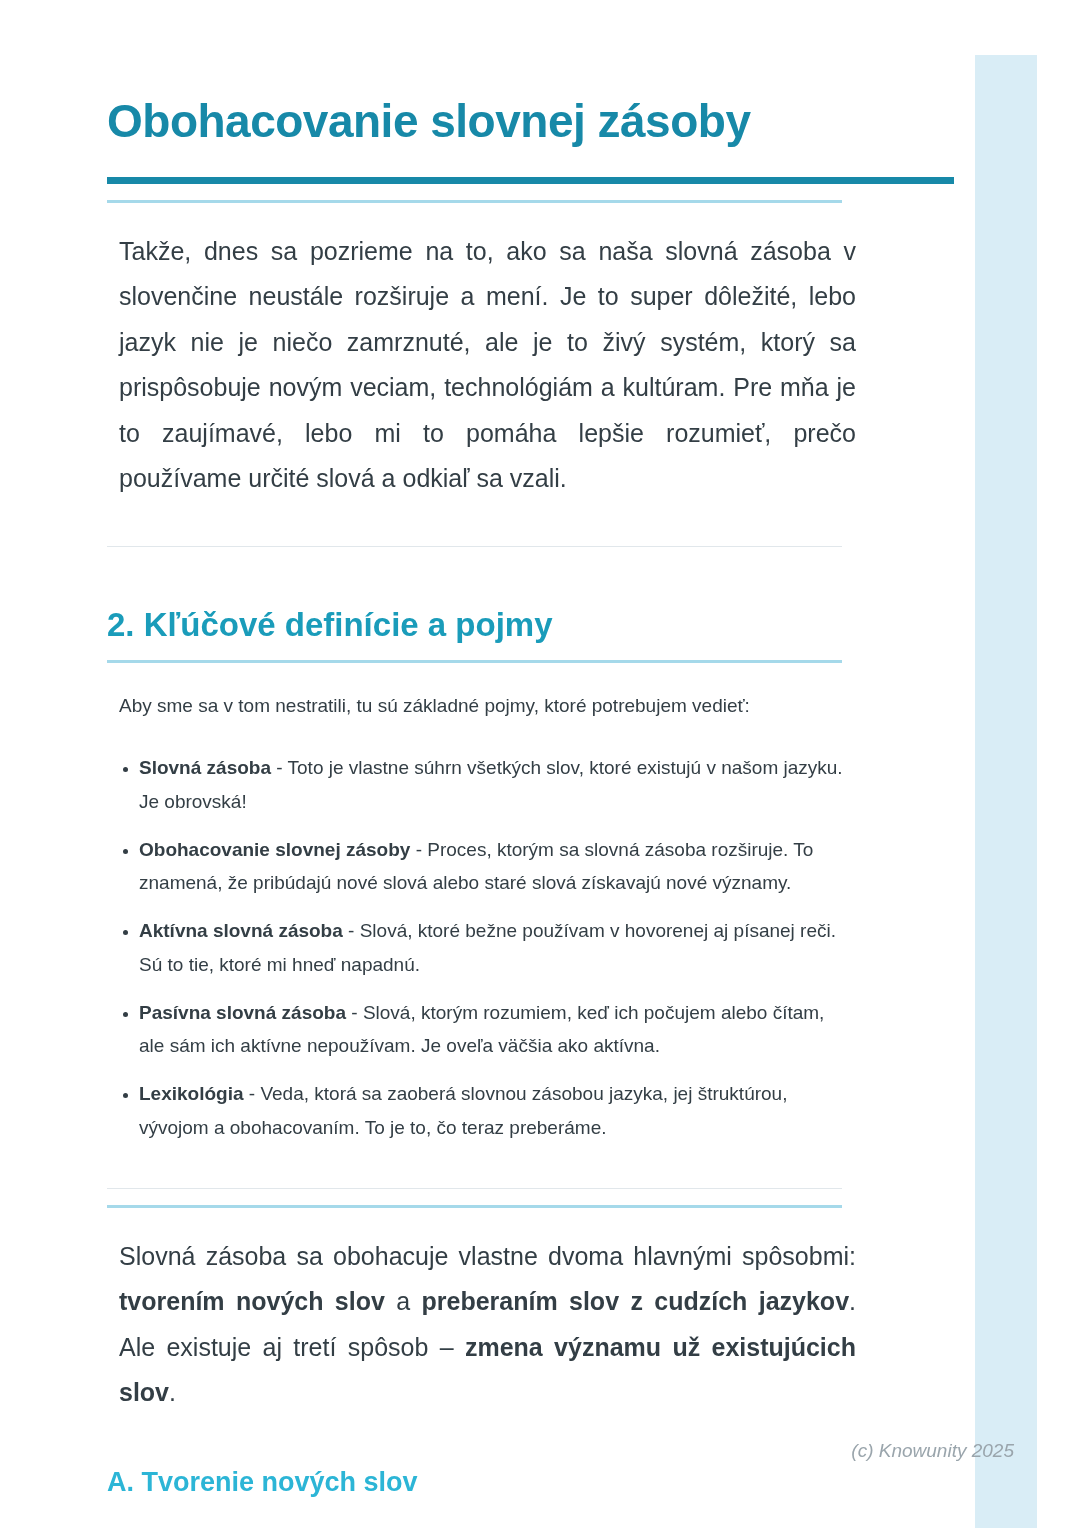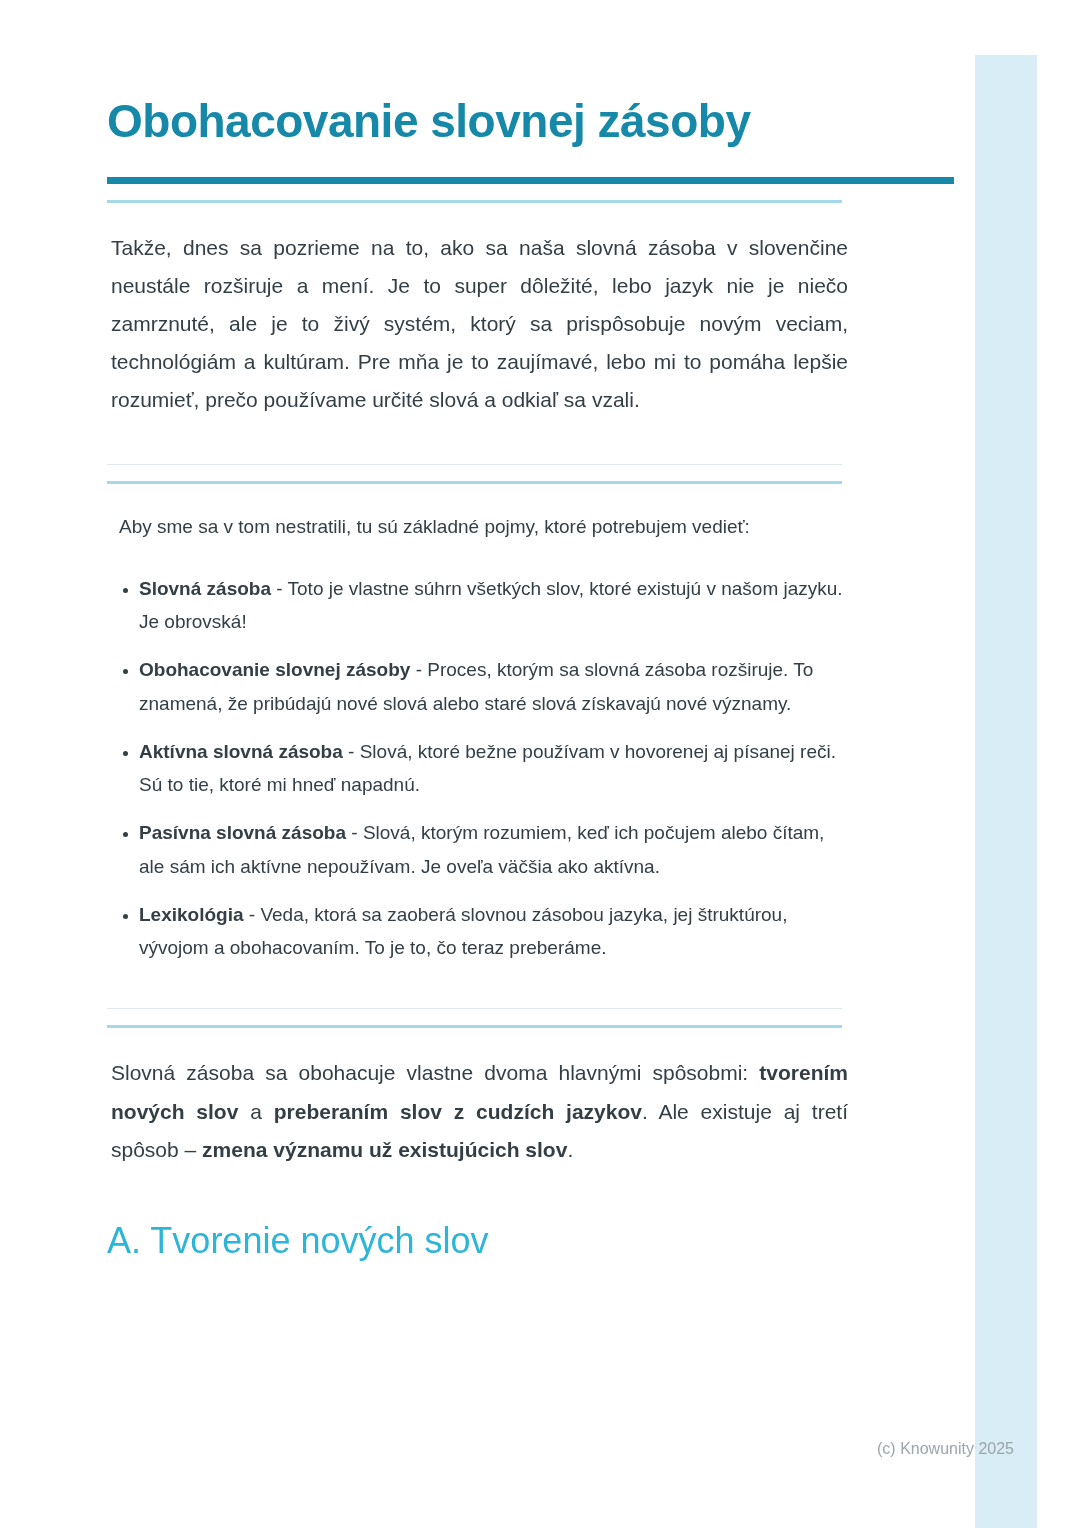--- a/index.html
+++ b/index.html
@@ -53,22 +53,22 @@
     color: #1a9cba;
   }
   .section-rule {
     width: 735px;
     height: 3px;
     background: #a5d9ea;
     margin-top: 16px;
   }
   .body-par {
     width: 737px;
-    margin: 26px 0 0 4px;
-    font-size: 21px;
+    margin: 26px 0 0 12px;
+    font-size: 25px;
     line-height: 1.82;
     text-align: justify;
   }
   .intro-par {
     width: 737px;
     margin: 26px 0 0 12px;
     font-size: 19px;
     line-height: 1.8;
     text-align: left;
   }
@@ -95,49 +95,51 @@
     font-size: 16px;
   }
   .term {
     font-weight: bold;
   }
   .bold {
     font-weight: bold;
   }
   .sub-heading {
     margin: 50px 0 0 0;
-    font-size: 36px;
+    font-size: 27px;
     line-height: 1.2;
-    font-weight: normal;
+    font-weight: bold;
     color: #2cb5d6;
   }
   .footer-credit {
     position: absolute;
     top: 1440px;
     right: 66px;
-    font-size: 16px;
+    font-size: 19px;
     color: #9aa5ac;
     z-index: 2;
+    font-style: italic;
   }
 </style>
 </head>
 <body>
 
 <div class="side-stripe"></div>
 
 <div class="content">
 
   <h1 class="doc-title">Obohacovanie slovnej zásoby</h1>
   <div class="title-rule"></div>
 
   <div class="section-rule"></div>
   <p class="body-par">Takže, dnes sa pozrieme na to, ako sa naša slovná zásoba v slovenčine neustále rozširuje a mení. Je to super dôležité, lebo jazyk nie je niečo zamrznuté, ale je to živý systém, ktorý sa prispôsobuje novým veciam, technológiám a kultúram. Pre mňa je to zaujímavé, lebo mi to pomáha lepšie rozumieť, prečo používame určité slová a odkiaľ sa vzali.</p>
 
   <div class="divider"></div>
 
+  <h2 class="section-heading">2. Kľúčové definície a pojmy</h2>
   <div class="section-rule"></div>
   <p class="intro-par">Aby sme sa v tom nestratili, tu sú základné pojmy, ktoré potrebujem vedieť:</p>
 
   <ul class="def-list">
     <li>
       <span class="term">Slovná zásoba</span><span> - Toto je vlastne súhrn všetkých slov, ktoré existujú v našom jazyku. Je obrovská!</span>
     </li>
     <li>
       <span class="term">Obohacovanie slovnej zásoby</span><span> - Proces, ktorým sa slovná zásoba rozširuje. To znamená, že pribúdajú nové slová alebo staré slová získavajú nové významy.</span>
     </li>

